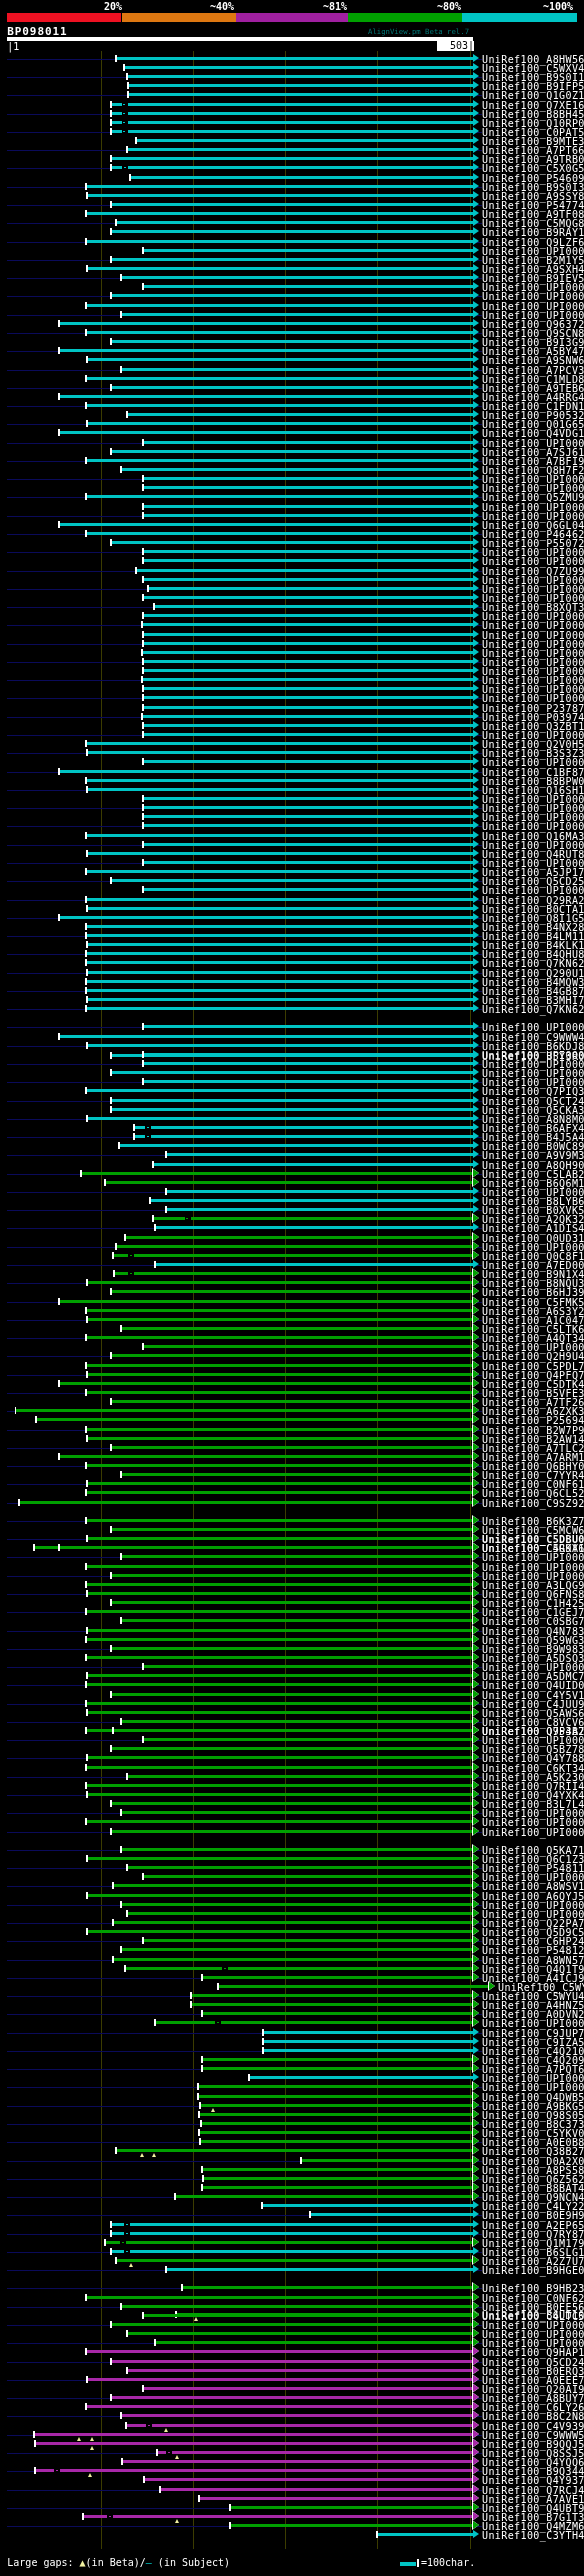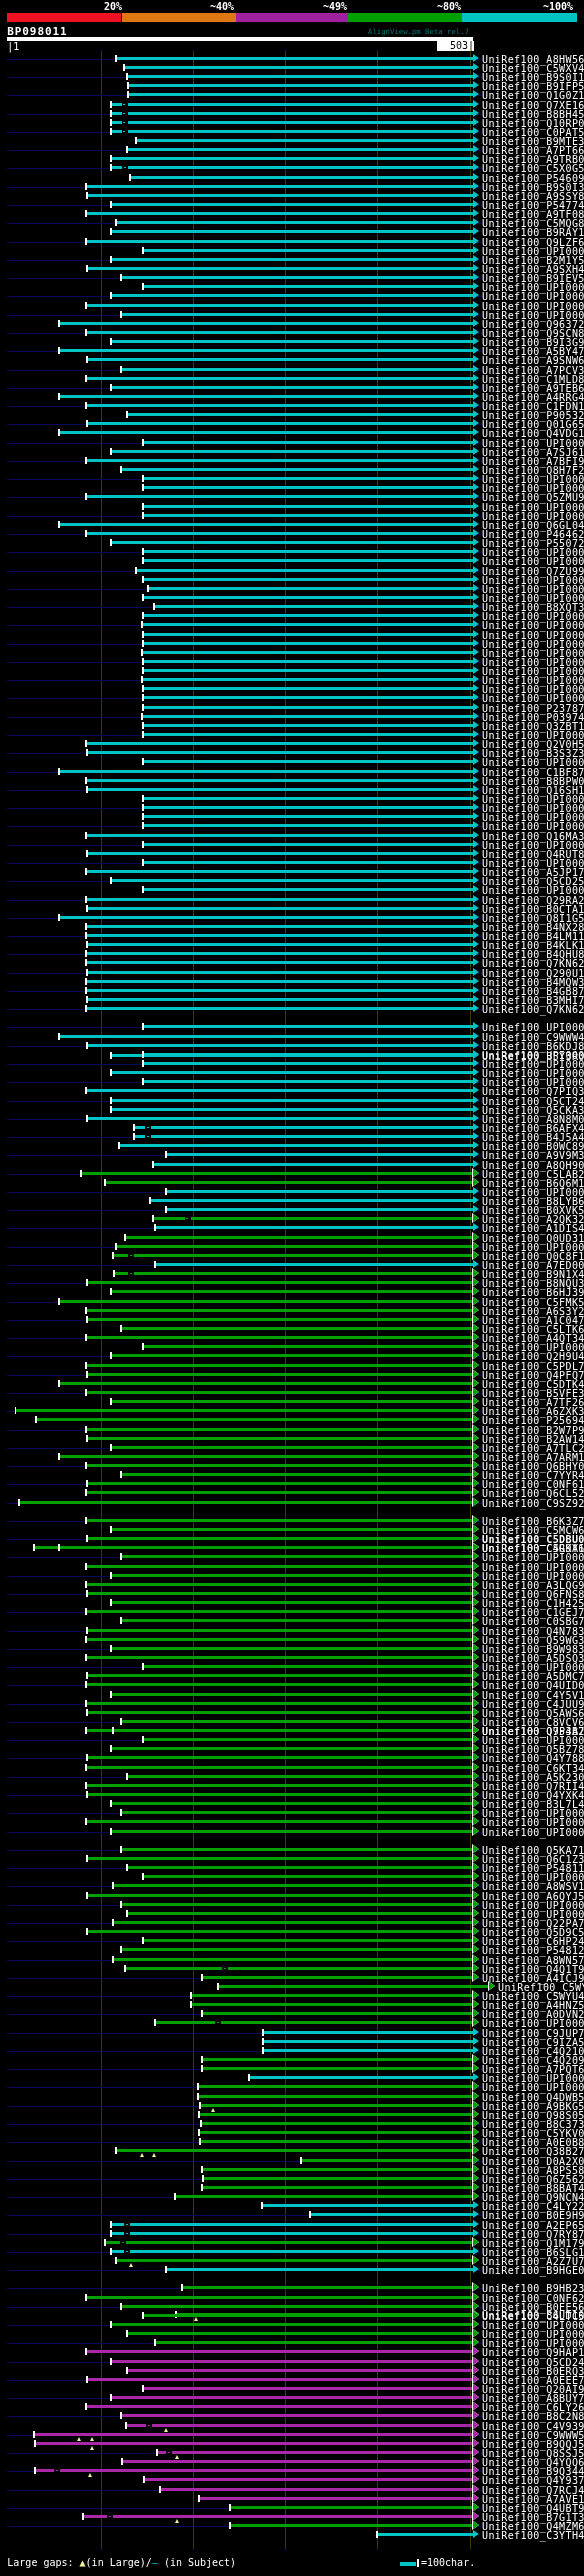--- a/index.html
+++ b/index.html
@@ -36,21 +36,21 @@
 </style>
 </head>
 <body>
 
 <div id="scale-container" class="abs">
     <div class="scale-seg" style="left: 7.3px; width: 114px; background: rgb(238, 17, 34);"></div>
     <div class="scale-label" style="left: 113px;">20%</div>
     <div class="scale-seg" style="left: 122px; width: 114px; background: rgb(221, 119, 17);"></div>
     <div class="scale-label" style="left: 222px;">~40%</div>
     <div class="scale-seg" style="left: 236px; width: 112px; background: rgb(160, 32, 160);"></div>
-    <div class="scale-label" style="left: 335px;">~49%</div>
+    <div class="scale-label" style="left: 335px;">~81%</div>
     <div class="scale-seg" style="left: 348px; width: 114px; background: rgb(0, 160, 0);"></div>
     <div class="scale-label" style="left: 449px;">~80%</div>
     <div class="scale-seg" style="left: 462px; width: 115px; background: rgb(0, 196, 196);"></div>
     <div class="scale-label" style="left: 558px;">~100%</div>
   </div>
 
 <div class="query-name">BP098011</div>
 <div class="watermark">AlignView.pm Beta rel.7</div>
 <div class="ruler-bar"></div>
 <div class="ruler-start">|1</div>
@@ -2011,17 +2011,17 @@
       <span class="rlabel">UniRef100_Q4MZM6</span>
     </div>
     <div class="row" style="top: 2531px;">
       <div class="bar" style="left: 378px; width: 95px; background: rgb(0, 196, 196);"></div>
       <div class="tick" style="left: 376px;"></div>
       <div class="arrow" style="left: 473px; border-left: 6.4px solid rgb(0, 196, 196);"></div>
       <span class="rlabel">UniRef100_C3YTH4</span>
     </div>
   </div>
 
-<div class="footer"><span>Large gaps:</span> <span class="y">▲</span><span>(in Large)/</span><span class="c">—</span><span> (in Subject)</span></div>
+<div class="footer"><span>Large gaps:</span> <span class="y">▲</span><span>(in Beta)/</span><span class="c">—</span><span> (in Subject)</span></div>
 <div class="legend-swatch"></div>
 <div class="legend-tick"></div>
 <div class="legend-text">=100char.</div>
 
 
 </body></html>

